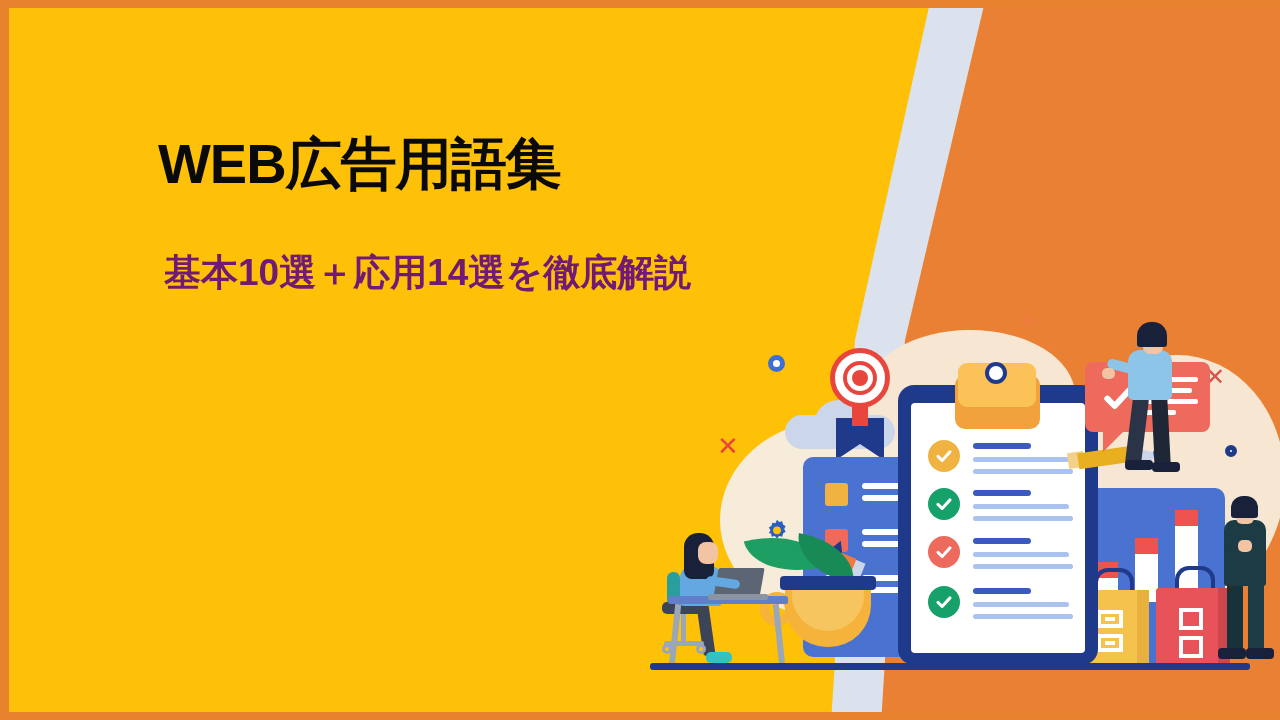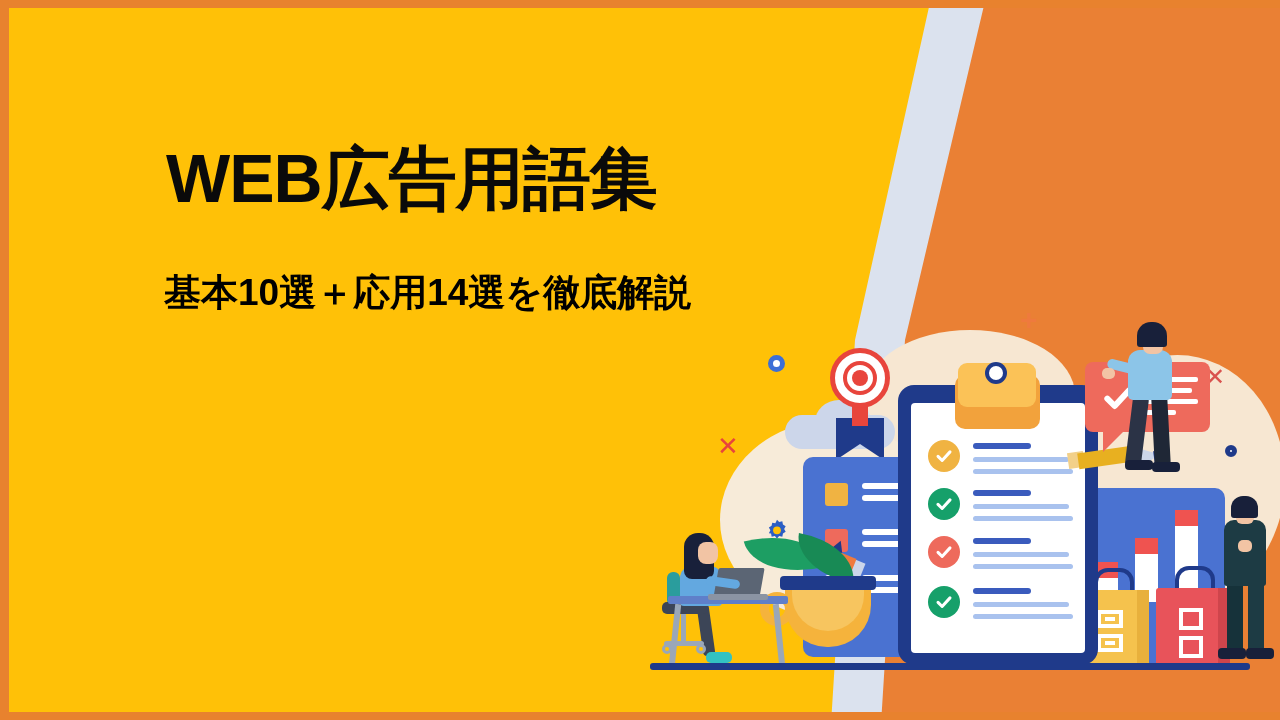--- a/index.html
+++ b/index.html
@@ -30,26 +30,26 @@
     clip-path:polygon(0 0, 990px 0, 905px 360px, 880px 760px, 0 760px);
   }
   .bg-yellow{
     position:absolute;left:0;top:-20px;width:975px;height:780px;
     background:#ffc107;
     clip-path:polygon(0 0, 935px 0, 855px 360px, 830px 760px, 0 760px);
   }
   
   #headline{position:absolute;left:158px;top:136px;z-index:30;}
   #title{
-    font-size:68px;font-weight:bold;color:#0a0a0a;letter-spacing:-1px;
-    line-height:1.0;white-space:nowrap;margin:8px;
+    font-size:56px;font-weight:bold;color:#0a0a0a;letter-spacing:-1px;
+    line-height:1.0;white-space:nowrap;margin:0;
   }
   #subtitle{
     margin:56px 0 0 6px;
-    font-size:37px;font-weight:bold;color:#000000;letter-spacing:0px;
+    font-size:37px;font-weight:bold;color:#701a75;letter-spacing:0px;
     white-space:nowrap;
   }
   
   #art{position:absolute;left:640px;top:300px;width:640px;height:420px;z-index:20;}
   .n{position:absolute;}
   
   .blob-a{left:80px;top:120px;width:230px;height:200px;background:#f7ebd9;border-radius:50%;}
   .blob-b{left:225px;top:30px;width:210px;height:130px;background:#f7e7d2;border-radius:50%;}
   .blob-c{left:430px;top:55px;width:215px;height:250px;background:#f7e7d2;border-radius:50%;}
   .blob-d{left:455px;top:210px;width:130px;height:130px;background:#f5e3cd;border-radius:50%;}

